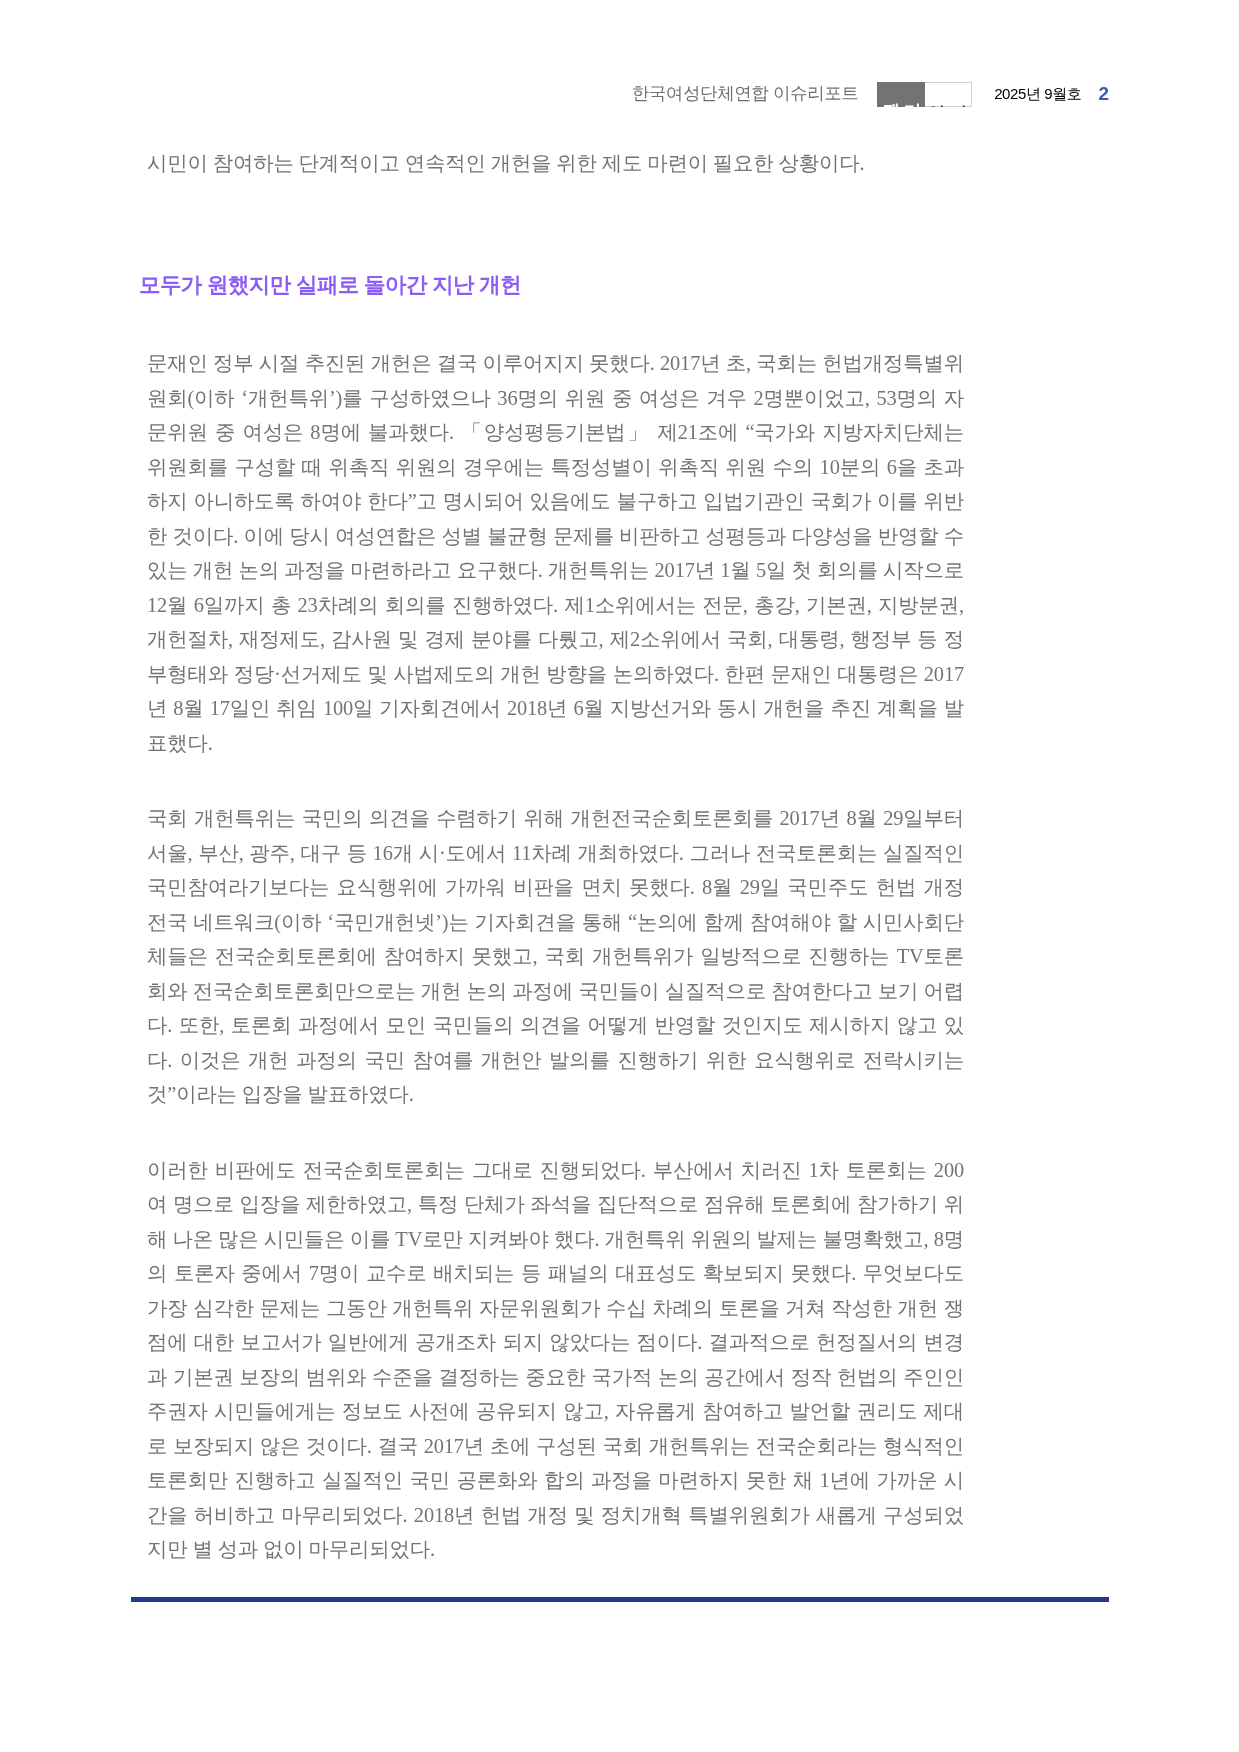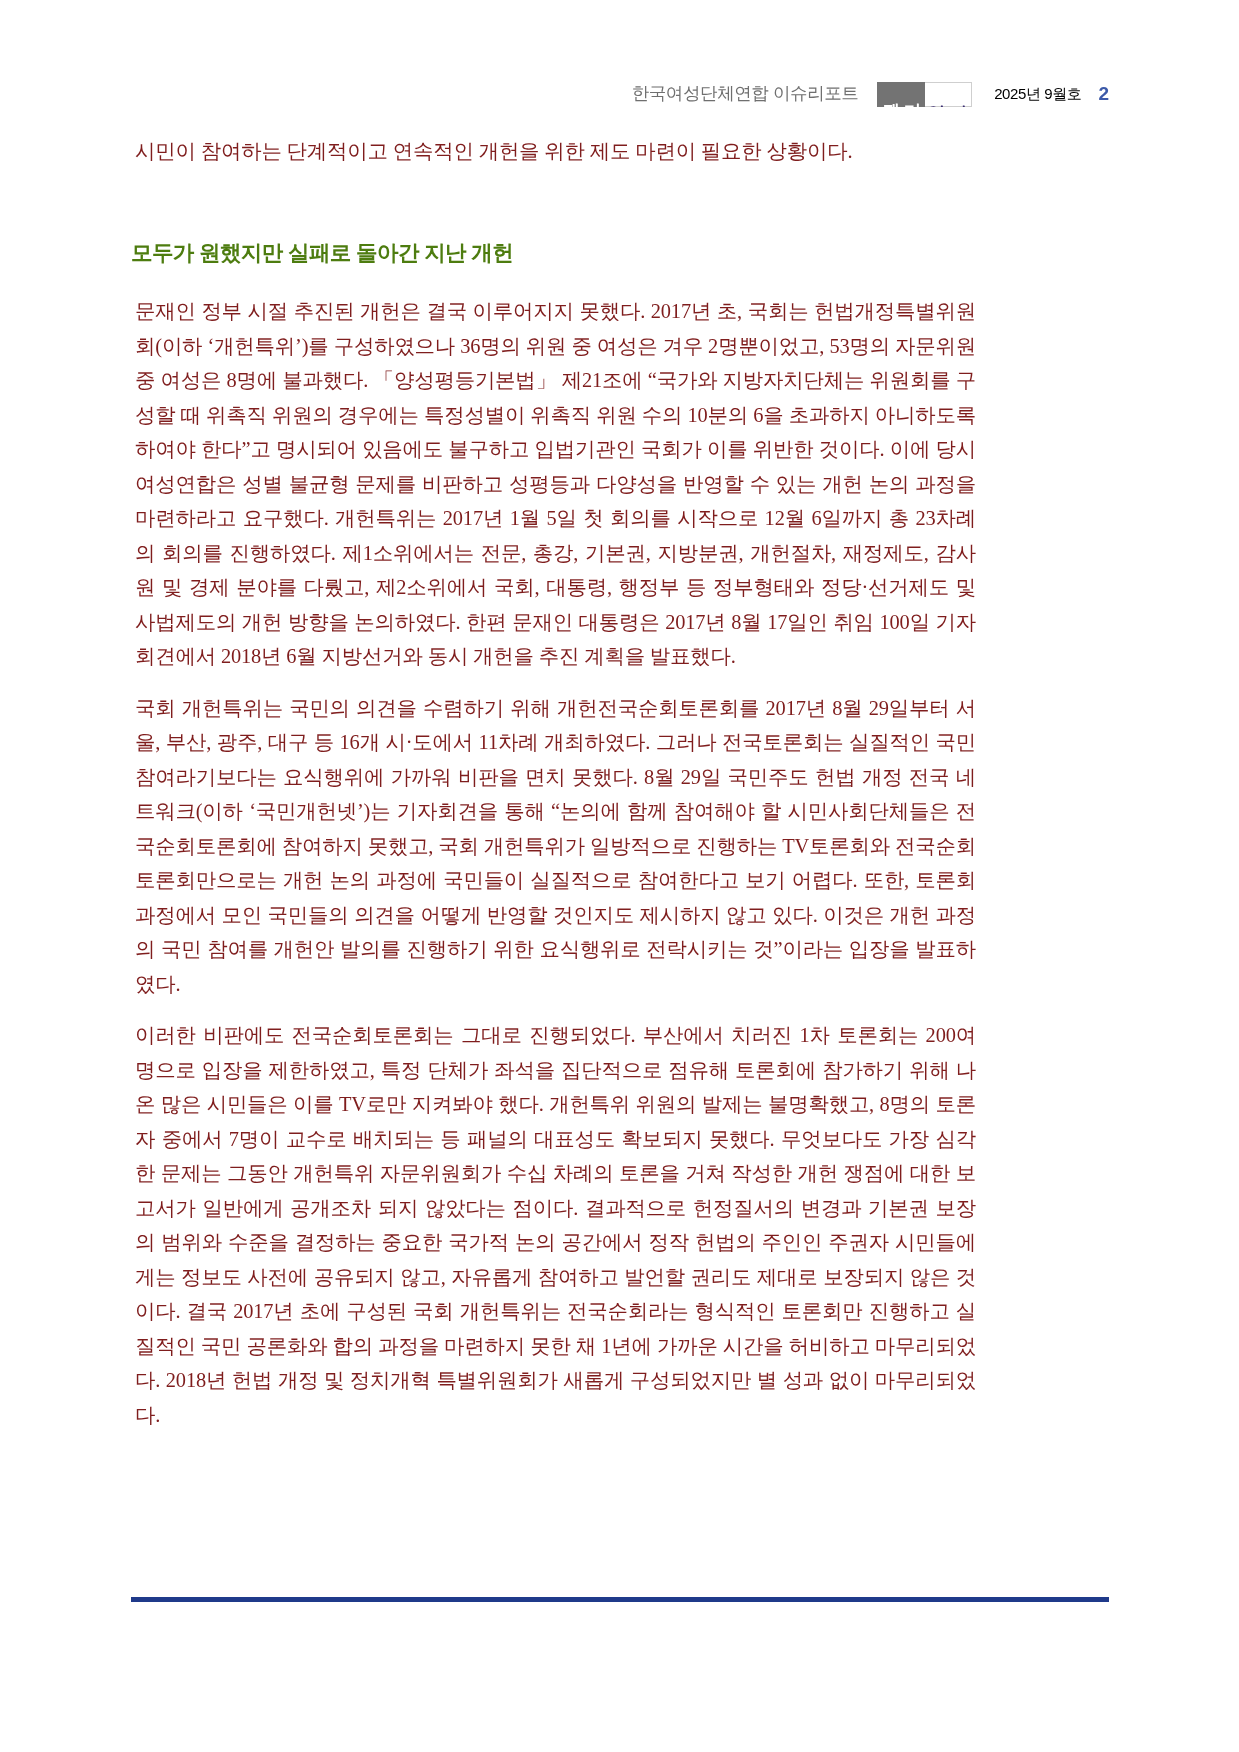--- a/index.html
+++ b/index.html
@@ -91,38 +91,38 @@
   
   .content {
     position: absolute;
     left: 131px;
     top: 130px;
     width: 849px;
   }
 
   p.body-text,
   p.lead-text {
-    margin: 4px;
+    margin: 16px;
     font-size: 20.4px;
     line-height: 34.5px;
     text-align: justify;
     text-justify: inter-character;
     word-break: break-all;
     letter-spacing: -0.15px;
-    color: #7f1d1d;
+    color: #737373;
   }
   p.lead-text { text-align: left; }
 
   h2.section-heading {
-    margin: 0;
+    margin: 8px;
     font-family: "Liberation Sans", "DejaVu Sans", sans-serif;
     font-size: 21.5px;
     font-weight: 700;
     letter-spacing: -0.6px;
-    color: #4d7c0f;
+    color: #8b5cf6;
     line-height: 1.2;
   }
 
   .spacer-lead   { height: 68px; }
   .spacer-afterh { height: 24px; }
   .spacer-para   { height: 9px; }
 
   
   .bottom-rule {
     position: absolute;

